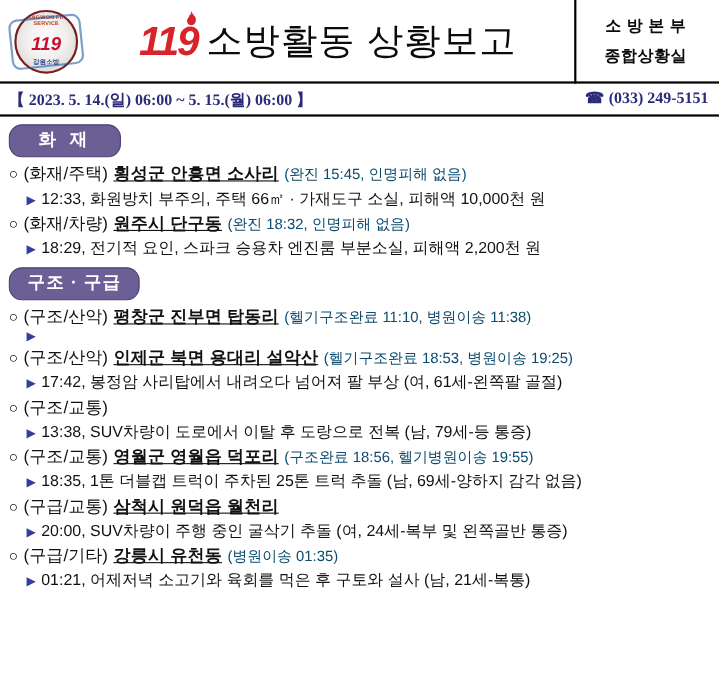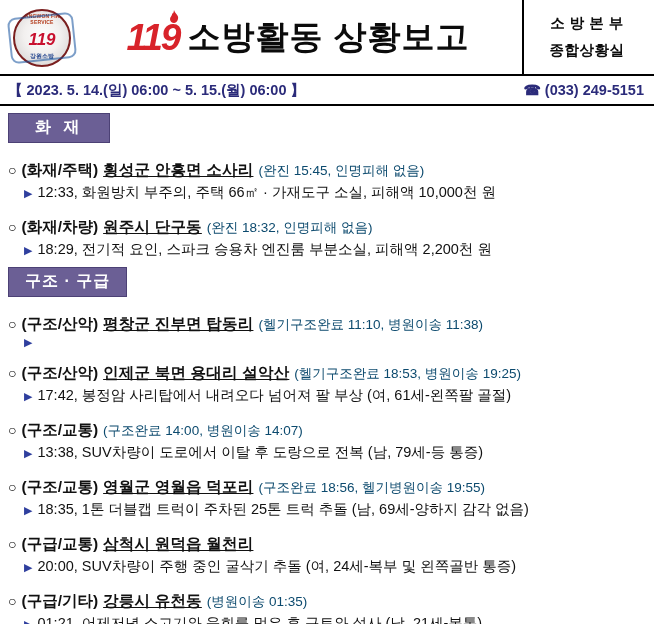--- a/index.html
+++ b/index.html
@@ -113,21 +113,21 @@
   }
   .logo119 .flame {
     position: absolute;
     right: -3px;
     top: -9px;
     width: 16px;
     height: 16px;
   }
   .main-title {
     font-size: 33px;
-    font-weight: bold;
+    font-weight: normal;
     letter-spacing: 1px;
     color: #0b0b0b;
     white-space: nowrap;
   }
   .hq-box {
     flex: 0 0 auto;
     width: 126px;
     margin-right: 4px;
     border-left: 2px solid #000;
     height: 77px;
@@ -146,20 +146,21 @@
 
   
   .period-bar {
     height: 30px;
     border-bottom: 2px solid #000;
     display: flex;
     align-items: center;
     justify-content: space-between;
     padding: 0 10px 0 8px;
     box-sizing: border-box;
+    font-family: Liberation Serif, serif;
   }
   .period-text {
     font-size: 14.5px;
     font-weight: bold;
     color: #2b2b7a;
   }
   .phone {
     font-size: 14.5px;
     font-weight: bold;
     color: #2b2b7a;
@@ -174,21 +175,21 @@
   
   .section-label {
     display: inline-block;
     margin: 7px 0 2px 8px;
     padding: 3px 26px 4px 26px;
     background: #6b5f95;
     color: #ffffff;
     font-size: 16px;
     font-weight: bold;
     letter-spacing: 4px;
-    border-radius: 0;
+    border-radius: 12px;
     border: 1px solid #4c4175;
   }
   .section-label.sec2 {
     letter-spacing: 1px;
     padding: 3px 16px 4px 16px;
   }
 
   
   .entries {
     padding: 0 6px 0 8px;
@@ -201,23 +202,22 @@
     font-size: 15.5px;
     white-space: nowrap;
   }
   .bullet-o {
     font-size: 14px;
     color: #000;
     font-weight: bold;
     line-height: 1;
   }
   .cat {
-    font-weight: bold;
+    font-weight: normal;
     color: #111;
-    margin-top: 12px;
   }
   .place {
     font-weight: bold;
     color: #111;
     letter-spacing: 0.2px;
     text-decoration: underline;
   }
   .paren {
     font-size: 13.5px;
     color: #0c4a6e;
@@ -329,21 +329,20 @@
       <span class="paren">(헬기구조완료 18:53, 병원이송 19:25)</span>
     </div>
     <div class="entry-sub">
       <span class="tri">▶</span>
       <span class="sub-text">17:42, 봉정암 사리탑에서 내려오다 넘어져 팔 부상 (여, 61세-왼쪽팔 골절)</span>
     </div>
 
     <div class="entry-head">
       <span class="bullet-o">○</span>
       <span class="cat">(구조/교통)</span>
-      <span class="paren">(구조완료 14:00, 병원이송 14:07)</span>
     </div>
     <div class="entry-sub">
       <span class="tri">▶</span>
       <span class="sub-text">13:38, SUV차량이 도로에서 이탈 후 도랑으로 전복 (남, 79세-등 통증)</span>
     </div>
 
     <div class="entry-head">
       <span class="bullet-o">○</span>
       <span class="cat">(구조/교통)</span>
       <span class="place">영월군 영월읍 덕포리</span>

